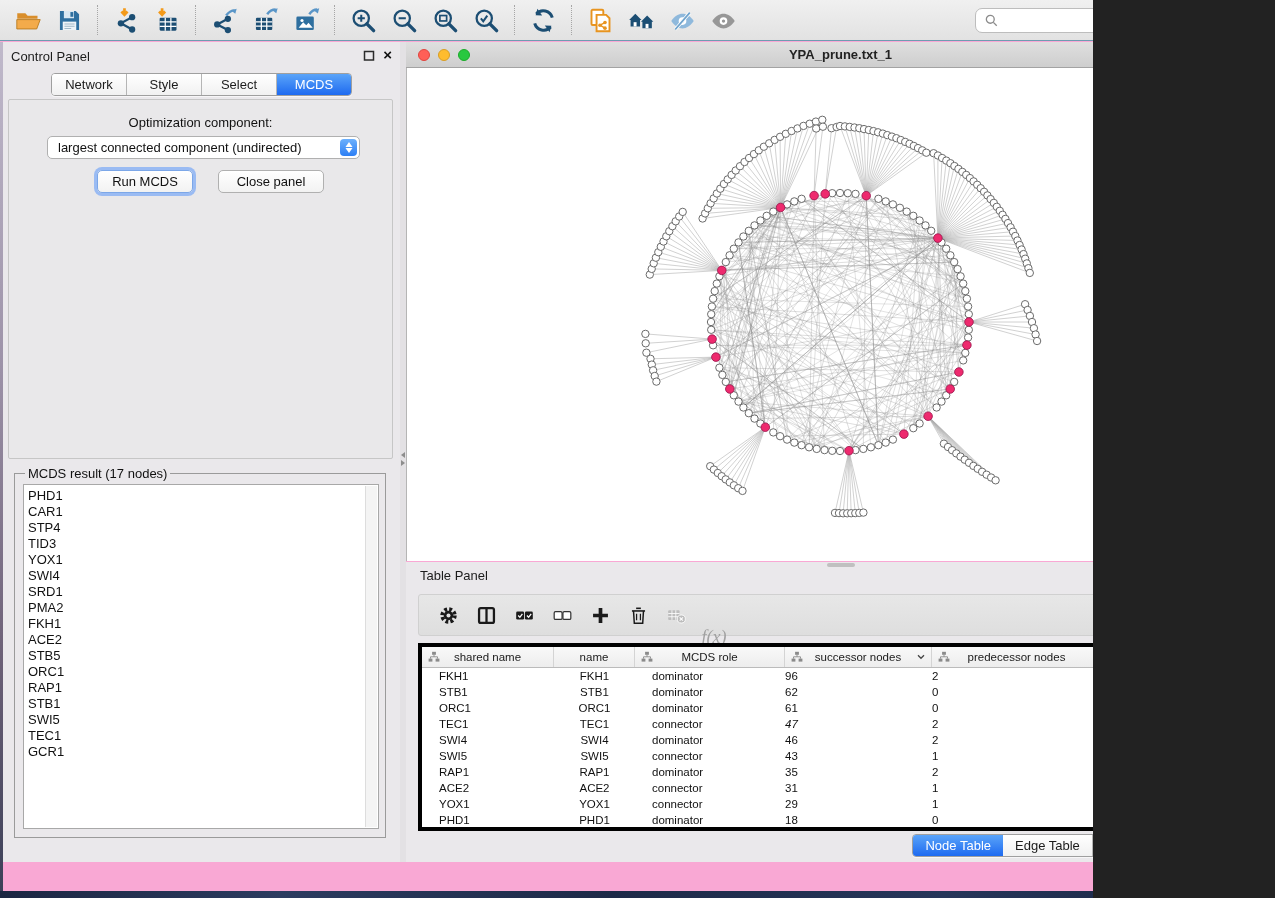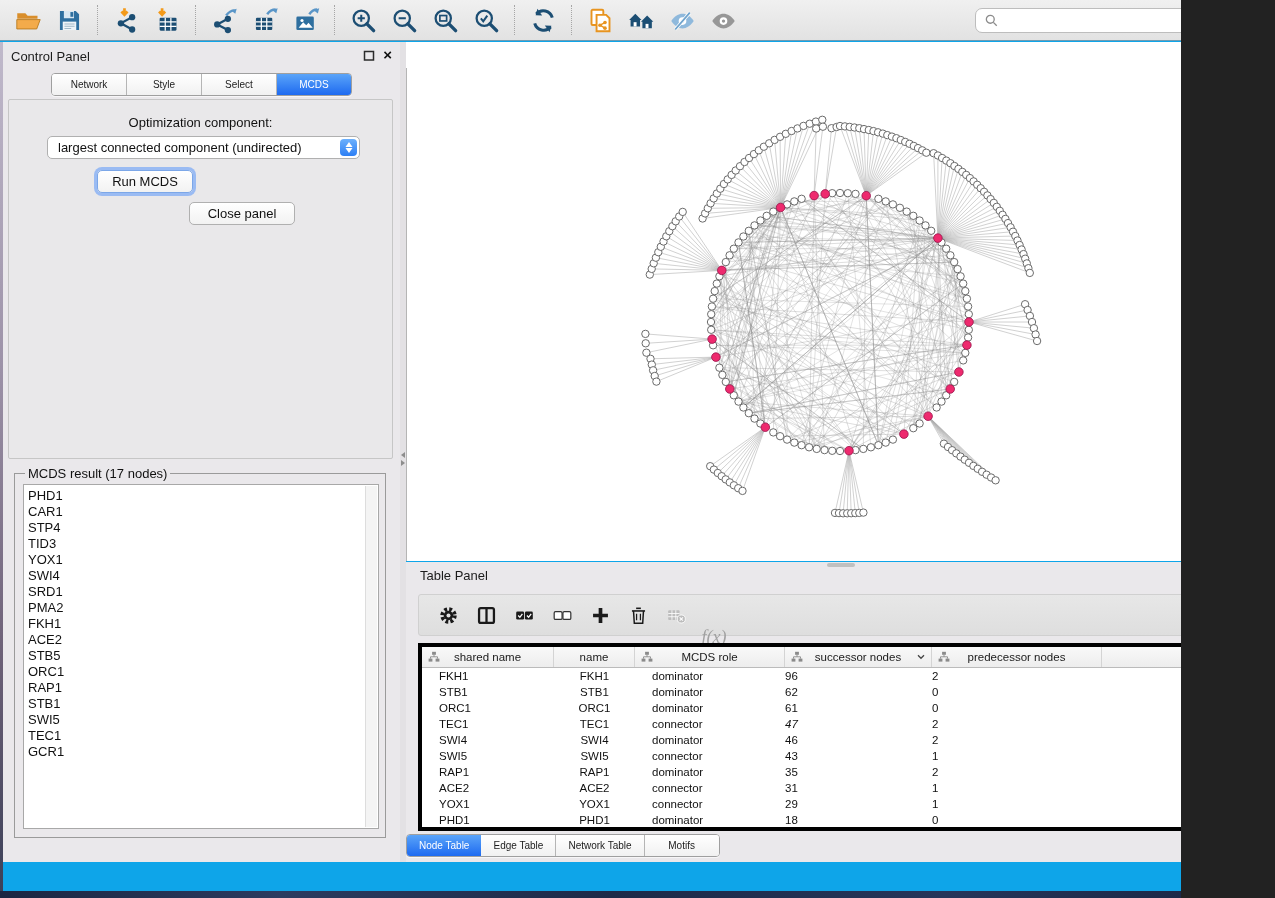--- a/index.html
+++ b/index.html
@@ -1,37 +1,37 @@
 <!DOCTYPE html>
 <html><head>
 <meta charset="utf-8">
 <style>
   html,body{margin:0;padding:0;background:#222;}
-  .screen{position:relative;width:1181px;height:898px;background:#0ea5e9;font-family:"Liberation Sans",sans-serif;overflow:hidden;-webkit-font-smoothing:antialiased;}
+  .screen{position:relative;width:1093px;height:898px;background:#f9a8d4;font-family:"Liberation Sans",sans-serif;overflow:hidden;-webkit-font-smoothing:antialiased;}
   
   .toolbar{position:absolute;left:0;top:0;width:1275px;height:41px;background:linear-gradient(#f0f0f0,#e2e2e2);border-bottom:1px solid #6f9bb1;display:flex;align-items:center;padding:0 8px;box-sizing:border-box;}
   #tb-icons{display:flex;align-items:center;}
   .tb-btn{width:41px;height:34px;display:flex;align-items:center;justify-content:center;border-radius:4px;cursor:default;}
   .tb-btn svg{width:27px;height:27px;}
   .tb-sep{width:1px;height:30px;border-left:1px dotted #a6a6a6;margin:0 7px;}
   .tb-search{margin-left:auto;width:292px;height:25px;border:1px solid #bdbdbd;border-radius:7px;background:#fff;display:flex;align-items:center;padding:0 8px;box-sizing:border-box;}
   .tb-search svg{width:15px;height:15px;flex:0 0 auto;}
   .tb-search input{border:none;outline:none;flex:1;font:13px "Liberation Sans",sans-serif;margin-left:5px;background:transparent;}
   
   .wall-left{position:absolute;left:0;top:42px;width:3px;height:849px;background:linear-gradient(#c0b9cb,#9d92a8 38%,#6d6178 72%,#3c4058);}
   .wall-bottom{position:absolute;left:0;top:891px;width:1275px;height:7px;background:linear-gradient(90deg,#1b2642,#2c3c60 22%,#1d2a48 48%,#26365a 74%,#182441);}
   
   .cpanel{position:absolute;left:3px;top:42px;width:397px;height:820px;background:#eae8eb;}
   .panel-title{position:absolute;left:8px;top:7px;font-size:13px;color:#1c1c1c;}
   .win-btns{position:absolute;top:6px;right:8px;display:flex;align-items:center;gap:7px;}
   .win-btns .float svg{width:14px;height:14px;display:block;}
   .win-btns .closex{font-size:15px;font-weight:700;color:#111;line-height:14px;}
   .segwrap{position:absolute;left:0;top:31px;width:100%;display:flex;justify-content:center;}
   .segctl{display:flex;height:21px;border:1px solid #9f9f9f;border-radius:4px;overflow:hidden;background:#fff;box-shadow:0 1px 0 rgba(255,255,255,.6);}
-  .seg{min-width:50px;padding:0 12px;display:flex;align-items:center;justify-content:center;font-size:10px;color:#1c1c1c;background:linear-gradient(#ffffff,#f1f1f1);border-right:1px solid #b5b5b5;cursor:default;}
+  .seg{min-width:50px;padding:0 12px;display:flex;align-items:center;justify-content:center;font-size:13px;color:#1c1c1c;background:linear-gradient(#ffffff,#f1f1f1);border-right:1px solid #b5b5b5;cursor:default;}
   .seg:last-child{border-right:none;}
   .seg.active{background:linear-gradient(#5aa4f9,#1e6af0);color:#fff;border-right:none;}
   .cp-content{position:absolute;left:5px;top:57px;width:385px;height:360px;border:1px solid #c6c6c6;border-radius:2px;background:#e9e8ea;box-sizing:border-box;}
   .opt-label{position:absolute;left:0;top:15px;width:100%;text-align:center;font-size:13px;color:#111;}
   .dropdown{position:absolute;left:38px;top:36px;width:313px;height:23px;background:#fff;border:1px solid #b0b0b0;border-radius:5px;display:flex;align-items:center;box-sizing:border-box;padding-left:10px;font-size:13px;color:#111;}
   .dd-stepper{position:absolute;right:2px;top:2px;width:17px;height:17px;border-radius:4px;background:linear-gradient(#6cb0fc,#2d7ff5);display:flex;flex-direction:column;align-items:center;justify-content:center;gap:1px;}
   .dd-stepper svg{width:8px;height:5px;display:block;}
   .btnrow{position:absolute;left:0;top:70px;width:100%;height:23px;}
   .pushbtn{position:absolute;height:23px;background:linear-gradient(#ffffff,#f2f2f2);border:1px solid #b0b0b0;border-radius:5px;font-size:13px;color:#111;display:flex;align-items:center;justify-content:center;box-sizing:border-box;cursor:default;}
   .pushbtn.focusring{box-shadow:0 0 0 3px rgba(90,150,250,.55);border-color:#7ca7e8;}
@@ -72,21 +72,21 @@
   .th-tree{position:absolute;left:6px;top:4px;width:12px;height:12px;}
   .th-tree svg{width:12px;height:12px;display:block;}
   .th-sort{position:absolute;right:5px;top:5px;width:10px;height:10px;}
   .th-sort svg{width:10px;height:10px;display:block;}
   .tb-row{display:flex;height:16px;align-items:center;}
   .td-cell{font-size:11.5px;color:#111;box-sizing:border-box;flex:0 0 auto;white-space:nowrap;overflow:hidden;}
   .td-cell.left{text-align:left;padding-left:17px;}
   .td-cell.center{text-align:center;}
   .td-cell.right{padding-right:14px;}
   .tp-scroll{position:absolute;right:3px;top:24px;width:9px;height:102px;border-radius:5px;background:#c2c2c2;}
-  .tp-tabs-wrap{position:absolute;left:0;top:272px;width:100%;display:flex;justify-content:flex-start;}
+  .tp-tabs-wrap{position:absolute;left:0;top:272px;width:100%;display:flex;justify-content:flex-end;}
   
   .statusbar{position:absolute;left:0;top:862px;width:1275px;height:29px;background:#f1f1f1;border-top:1px solid #c6c6c6;box-sizing:border-box;}
   .list-btn{position:absolute;left:9px;top:3px;width:32px;height:23px;background:#fff;border:1px solid #b3b3b3;border-radius:3px;display:flex;align-items:center;justify-content:center;}
   .list-btn svg{width:17px;height:17px;}
   .memory-btn{position:absolute;right:10px;top:3px;height:22px;background:#fff;border:1px solid #b3b3b3;border-radius:4px;display:flex;align-items:center;gap:6px;padding:0 10px;font-size:12.5px;color:#111;box-sizing:border-box;}
   .mem-dot{width:11px;height:11px;border-radius:50%;background:#1ea32b;}
 </style>
 </head>
 <body>
 
@@ -269,21 +269,21 @@
           <svg viewBox="0 0 8 5">
               <path d="M4 0L7.5 5H0.5z" fill="#fff"></path>
             </svg>
           <svg viewBox="0 0 8 5">
               <path d="M4 5L0.5 0h7z" fill="#fff"></path>
             </svg>
         </span>
       </div>
       <div class="btnrow">
         <div class="pushbtn focusring" style="left:88px;width:96px;">Run MCDS</div>
-        <div class="pushbtn" style="left:180px;width:106px;margin-top:32px;">Close panel</div>
+        <div class="pushbtn" style="left:209px;width:106px;">Close panel</div>
       </div>
     </div>
 
     <fieldset class="mcds-fieldset">
       <legend>MCDS result (17 nodes)</legend>
       <div class="mcds-listbox">
         <div id="mcds-list">
             <div class="mcds-item">PHD1</div>
             <div class="mcds-item">CAR1</div>
             <div class="mcds-item">STP4</div>
@@ -308,20 +308,28 @@
   </div>
 
   <div class="vdivider">
     <div class="vgrip">
         <span class="l"></span>
         <span class="r"></span>
       </div>
   </div>
 
   <div class="netwin">
+    <div class="net-titlebar">
+      <div class="tlights">
+        <span class="tlight tl-red"></span>
+        <span class="tlight tl-yellow"></span>
+        <span class="tlight tl-green"></span>
+      </div>
+      <div class="net-title">YPA_prune.txt_1</div>
+    </div>
     <div class="net-canvas" id="net-canvas">
         <svg width="869" height="493" viewBox="0 0 869 493">
           <line x1="373.6" y1="139.5" x2="304.9" y2="238.5" stroke="#8c8c8c" stroke-opacity="0.42" stroke-width="0.7"></line>
           <line x1="373.6" y1="139.5" x2="304.2" y2="246.2" stroke="#8c8c8c" stroke-opacity="0.42" stroke-width="0.7"></line>
           <line x1="373.6" y1="139.5" x2="326.8" y2="327.3" stroke="#8c8c8c" stroke-opacity="0.42" stroke-width="0.7"></line>
           <line x1="373.6" y1="139.5" x2="315.4" y2="306.9" stroke="#8c8c8c" stroke-opacity="0.42" stroke-width="0.7"></line>
           <line x1="373.6" y1="139.5" x2="471.4" y2="377.2" stroke="#8c8c8c" stroke-opacity="0.42" stroke-width="0.7"></line>
           <line x1="373.6" y1="139.5" x2="304.0" y2="254.0" stroke="#8c8c8c" stroke-opacity="0.42" stroke-width="0.7"></line>
           <line x1="373.6" y1="139.5" x2="550.6" y2="201.1" stroke="#8c8c8c" stroke-opacity="0.42" stroke-width="0.7"></line>
           <line x1="373.6" y1="139.5" x2="304.2" y2="246.2" stroke="#8c8c8c" stroke-opacity="0.42" stroke-width="0.7"></line>

